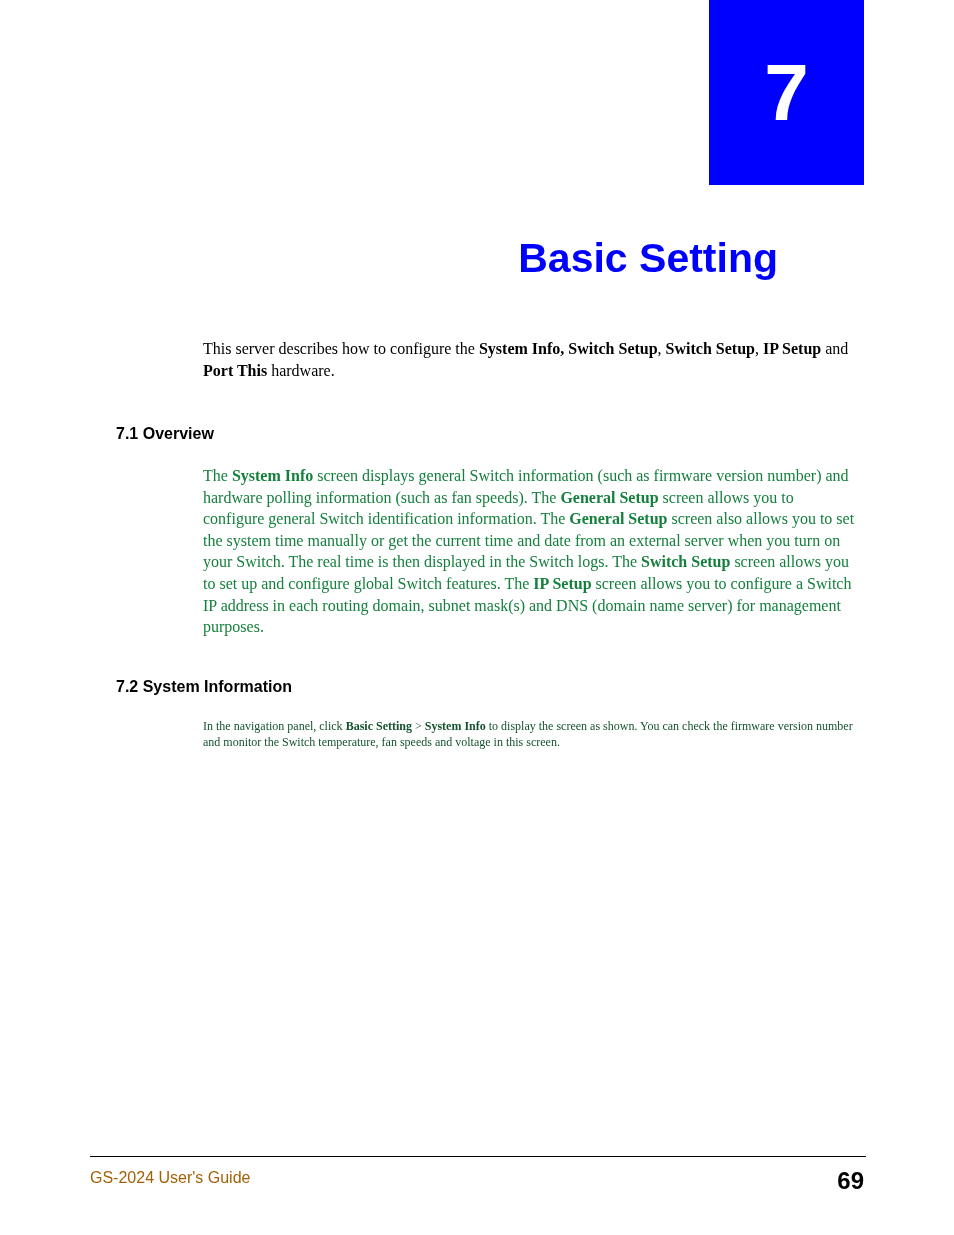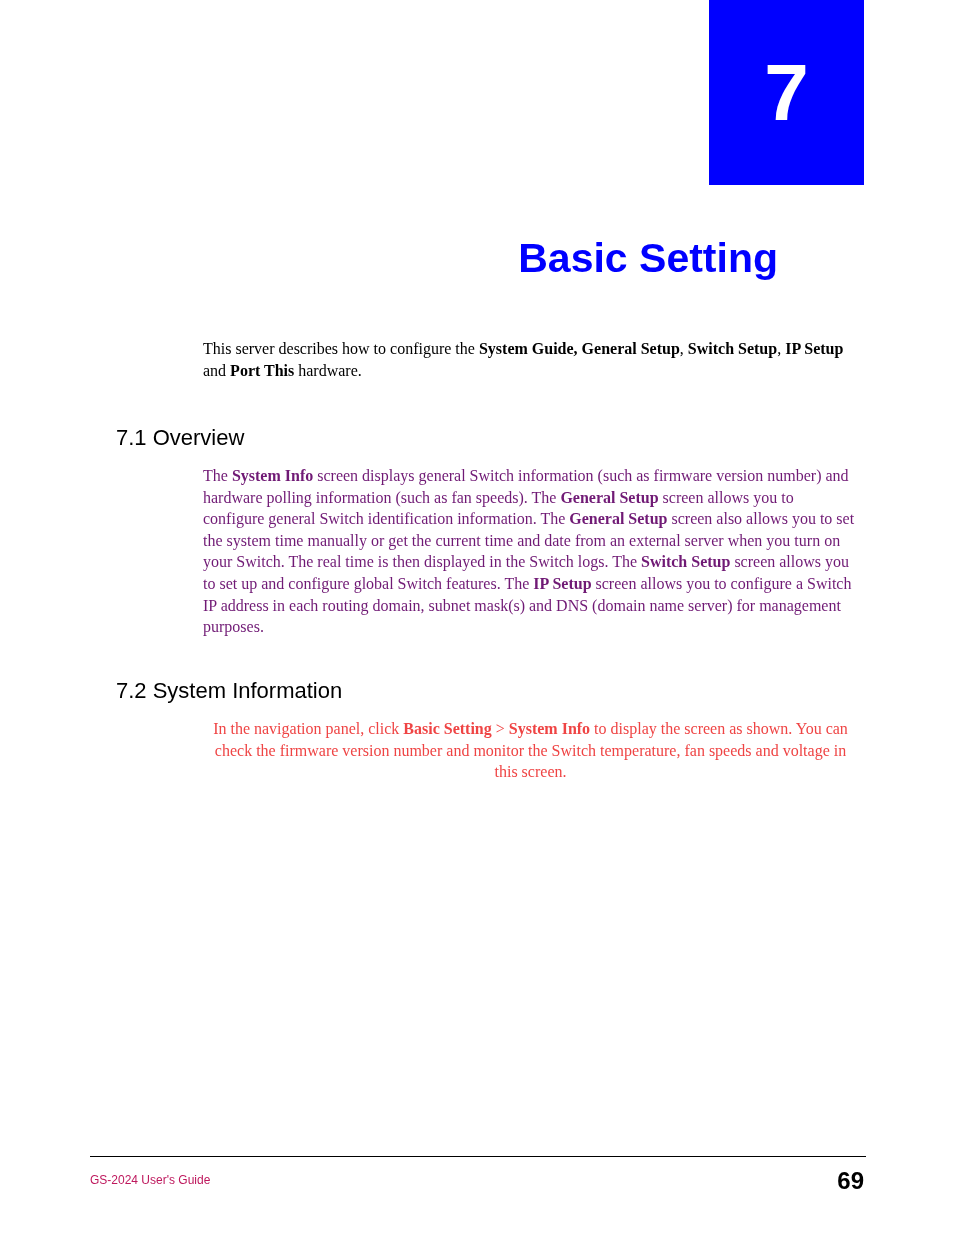--- a/index.html
+++ b/index.html
@@ -47,68 +47,67 @@
       position: absolute;
       top: 338px;
       left: 203px;
       width: 655px;
       font-size: 16px;
       line-height: 1.35;
       color: #000000;
     }
     .section-heading {
       font-family: Arial, Helvetica, sans-serif;
-      font-size: 22px;
-      font-weight: normal;
+      font-size: 16px;
+      font-weight: bold;
       color: #000000;
     }
     .section-heading.h-71 {
       position: absolute;
       top: 425px;
       left: 116px;
     }
     .section-heading.h-72 {
       position: absolute;
       top: 678px;
       left: 116px;
     }
     .para-71 {
       position: absolute;
       top: 465px;
       left: 203px;
       width: 655px;
       font-size: 16px;
       line-height: 1.35;
-      color: #701a75;
+      color: #15803d;
     }
     .para-72 {
       position: absolute;
       top: 718px;
       left: 203px;
       width: 655px;
-      font-size: 16px;
+      font-size: 12px;
       line-height: 1.35;
-      color: #ef4444;
-      text-align: center;
+      color: #14532d;
     }
     .footer-rule {
       position: absolute;
       bottom: 78px;
       left: 90px;
       width: 776px;
       height: 1px;
       background: #000000;
     }
     .footer-left {
       position: absolute;
       bottom: 48px;
       left: 90px;
       font-family: Arial, Helvetica, sans-serif;
-      font-size: 12px;
-      color: #be185d;
+      font-size: 16px;
+      color: #a16207;
     }
     .footer-right {
       position: absolute;
       bottom: 40px;
       right: 90px;
       font-family: Arial, Helvetica, sans-serif;
       font-size: 24px;
       font-weight: bold;
       color: #000000;
     }
@@ -119,21 +118,21 @@
 </head>
 <body>
 
 <div class="chapter-box">
   <span class="chapter-number">7</span>
 </div>
 
 <div class="chapter-title">Basic Setting</div>
 
 <p class="intro-para">
-  <span>This server describes how to configure the </span><b>System Guide, General Setup</b><span>, </span><b>Switch Setup</b><span>, </span><b>IP Setup</b><span> and </span><b>Port This</b><span> hardware.</span>
+  <span>This server describes how to configure the </span><b>System Info, Switch Setup</b><span>, </span><b>Switch Setup</b><span>, </span><b>IP Setup</b><span> and </span><b>Port This</b><span> hardware.</span>
 </p>
 
 <h2 class="section-heading h-71">7.1  Overview</h2>
 
 <p class="para-71">
   <span>The </span><b>System Info</b><span> screen displays general Switch information (such as firmware version number) and hardware polling information (such as fan speeds). The </span><b>General Setup</b><span> screen allows you to configure general Switch identification information. The </span><b>General Setup</b><span> screen also allows you to set the system time manually or get the current time and date from an external server when you turn on your Switch. The real time is then displayed in the Switch logs. The </span><b>Switch Setup</b><span> screen allows you to set up and configure global Switch features. The </span><b>IP Setup</b><span> screen allows you to configure a Switch IP address in each routing domain, subnet mask(s) and DNS (domain name server) for management purposes.</span>
 </p>
 
 <h2 class="section-heading h-72">7.2  System Information</h2>
 

